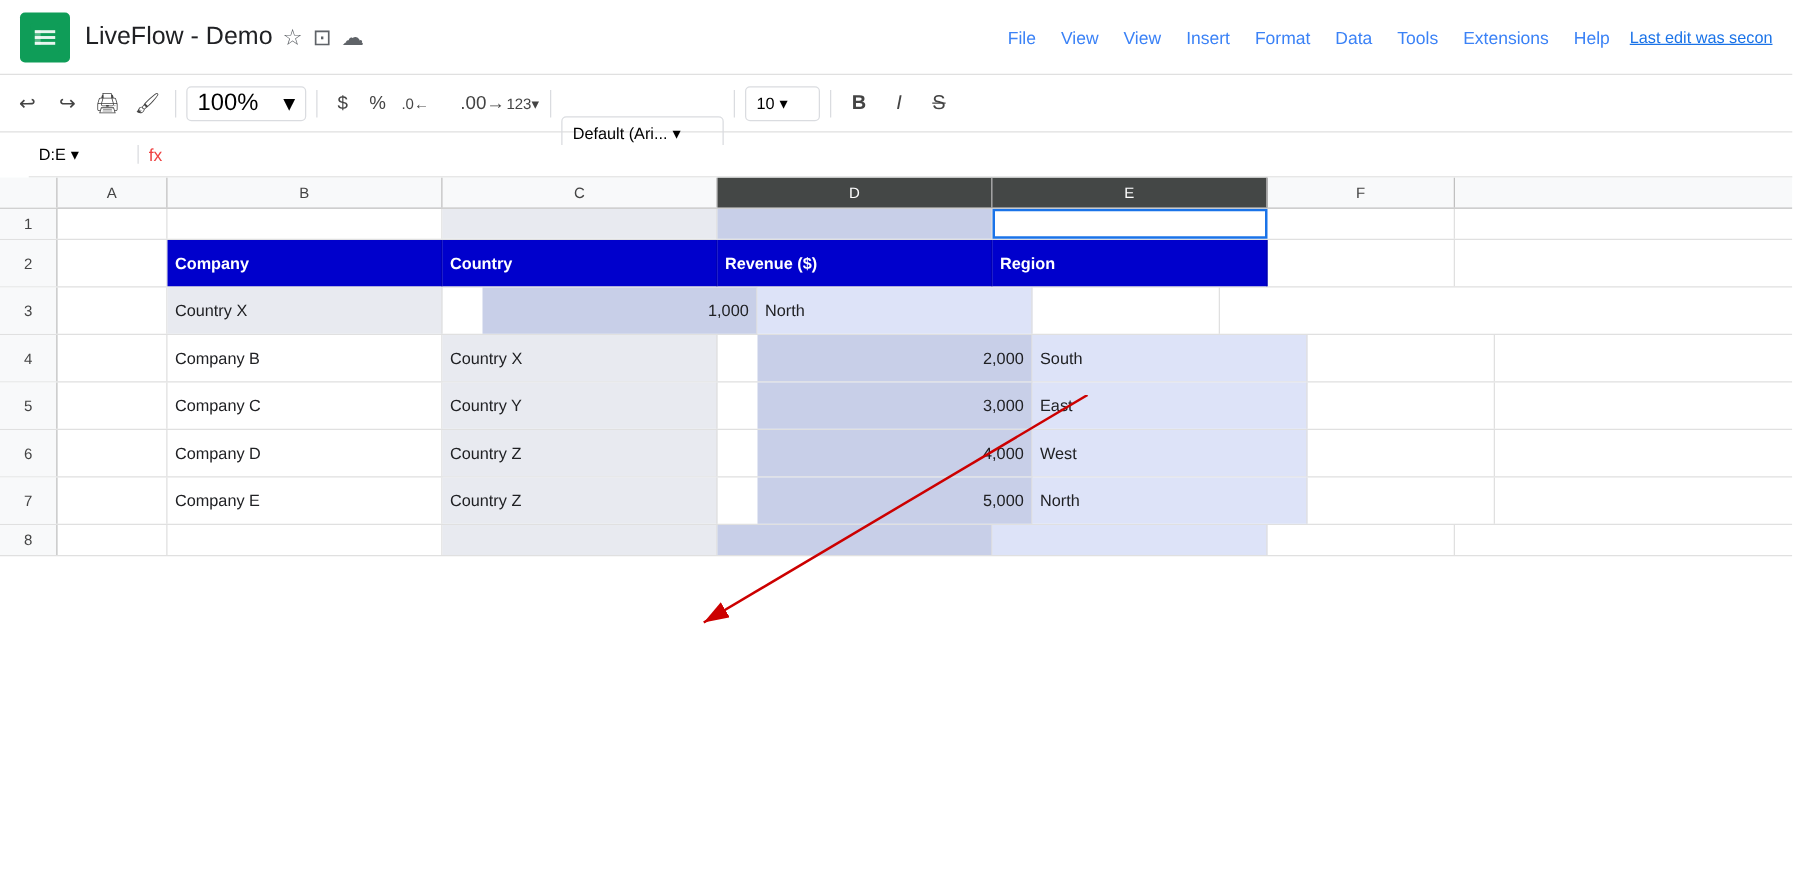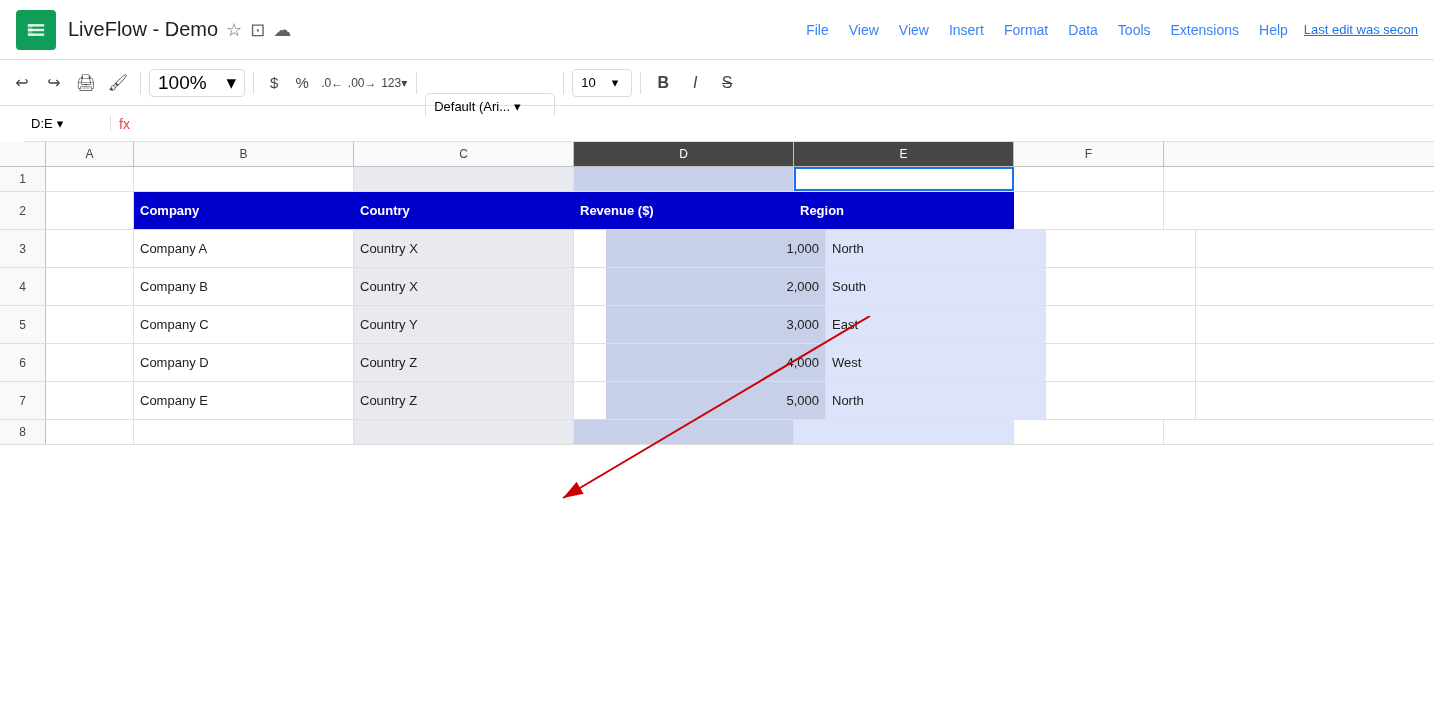--- a/index.html
+++ b/index.html
@@ -105,21 +105,21 @@
     #format-selector {
       display: flex; align-items: center;
       border: 1px solid #dadce0; border-radius: 4px;
       padding: 2px 8px; font-size: 13px; cursor: pointer;
       height: 28px; gap: 4px; min-width: 130px; margin-top: 48px;
     }
     #font-size-selector {
       display: flex; align-items: center;
       border: 1px solid #dadce0; border-radius: 4px;
       padding: 2px 8px; font-size: 13px; cursor: pointer;
-      height: 28px; gap: 16px; min-width: 60px;
+      height: 28px; gap: 4px; min-width: 60px;
     }
     .bold-btn { font-weight: bold; font-size: 16px; }
     .italic-btn { font-style: italic; font-size: 16px; }
     .strike-btn { text-decoration: line-through; font-size: 16px; }
 
     
     #formula-bar {
       display: flex;
       align-items: center;
       height: 36px;
@@ -297,21 +297,21 @@
   <div class="toolbar-separator"></div>
   <div id="zoom-selector">
     <span>100%</span>
     <span>▾</span>
   </div>
   <div class="toolbar-separator"></div>
   <div id="currency-btn" class="toolbar-btn">$</div>
   <div id="percent-btn" class="toolbar-btn">%</div>
   <div id="decimal-btns">
     <span class="toolbar-btn" style="font-size:12px;">.0←</span>
-    <span class="toolbar-btn" style="font-size:12px;">.00→</span>
+    <span class="toolbar-btn" style="font-size:15px;margin-left:24px;">.00→</span>
   </div>
   <div class="toolbar-btn" style="font-size:12px;">123▾</div>
   <div class="toolbar-separator"></div>
   <div id="format-selector">
     <span>Default (Ari...</span>
     <span>▾</span>
   </div>
   <div class="toolbar-separator"></div>
   <div id="font-size-selector">
     <span>10</span>
@@ -363,21 +363,20 @@
         <div class="grid-cell col-b header-cell">Company</div>
         <div class="grid-cell col-c header-cell">Country</div>
         <div class="grid-cell col-d header-cell">Revenue ($)</div>
         <div class="grid-cell col-e header-cell">Region</div>
         <div class="grid-cell col-f"></div>
       </div>
 
       <div class="grid-row" style="height:38px;">
         <div class="row-num">3</div>
         <div class="grid-cell col-a"></div>
-        <div class="grid-cell col-b">Company A</div>
         <div class="grid-cell col-c col-c-data">Country X</div>
         <div class="grid-cell col-d col-d-selected align-right">1,000</div>
         <div class="grid-cell col-e col-e-selected">North</div>
         <div class="grid-cell col-f"></div>
       </div>
 
       <div class="grid-row" style="height:38px;">
         <div class="row-num">4</div>
         <div class="grid-cell col-a"></div>
         <div class="grid-cell col-b">Company B</div>

